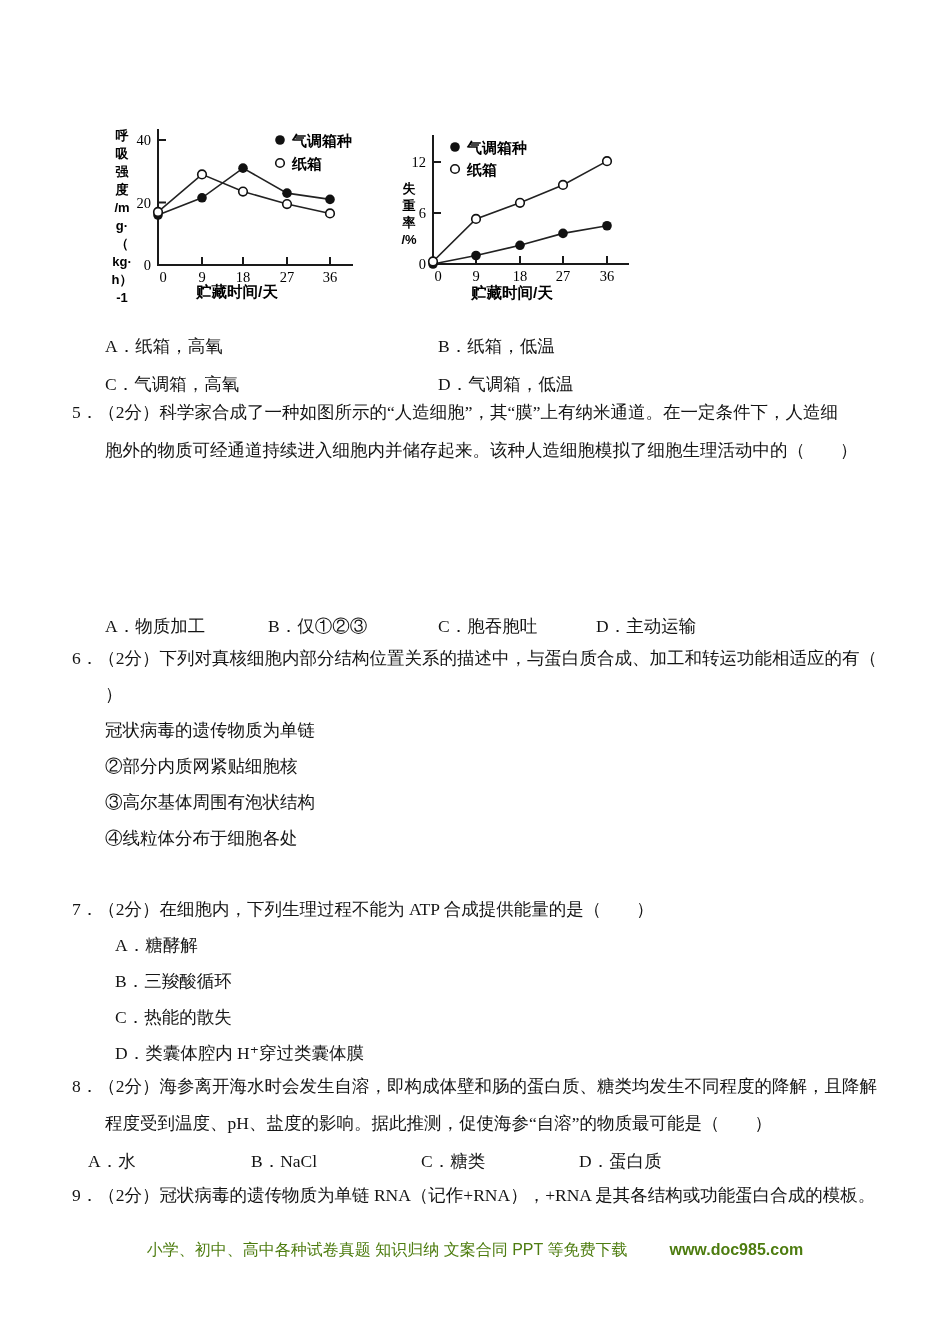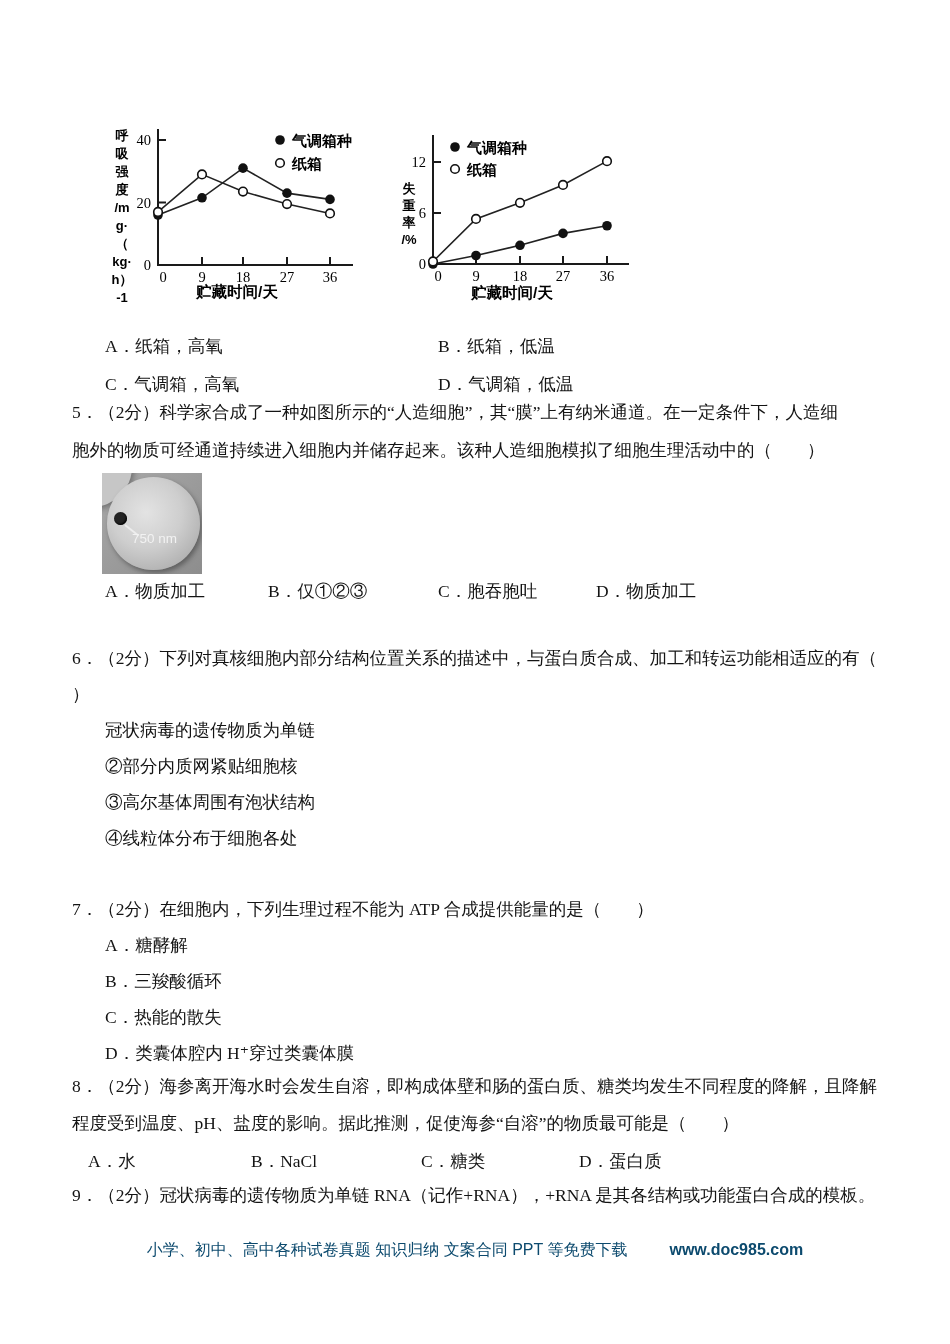--- a/index.html
+++ b/index.html
@@ -3,21 +3,21 @@
 <meta charset="utf-8">
 <style>
   html,body{margin:0;padding:0;}
   body{width:950px;height:1344px;background:#ffffff;
        font-family:"Liberation Serif","DejaVu Serif",serif;color:#141414;}
   .page{position:relative;width:950px;height:1344px;background:#fff;overflow:hidden;}
   .abs{position:absolute;}
   .line{font-size:17.5px;line-height:38px;white-space:nowrap;}
   .lh36 .line{line-height:36px;}
   .lh37 .line{line-height:37px;}
-  .indent{}
+  .indent{margin-left:33px;}
   .optrow{position:absolute;height:38px;}
   .opt{position:absolute;top:0;font-size:17.5px;line-height:38px;white-space:nowrap;}
   .o0{left:0;} .o1{left:163px;} .o2{left:333px;} .o3{left:491px;}
   .optgrid{position:absolute;}
   .optgrid .r1{top:38px;}
 
   
   .cell-img{position:absolute;left:102px;top:473px;width:100px;height:101px;
             background:linear-gradient(135deg,#a9a9a9,#8d8d8d);overflow:hidden;}
   .corner-sphere{position:absolute;left:-50px;top:-46px;width:80px;height:80px;border-radius:50%;
@@ -27,21 +27,21 @@
           box-shadow:2px 3px 5px rgba(0,0,0,.35);}
   .hole{position:absolute;left:12px;top:39px;width:13px;height:13px;border-radius:50%;
         background:#232323;box-shadow:inset -1px -1px 2px #000;}
   .pointer{position:absolute;left:23px;top:51px;width:17px;height:2px;background:#ededed;
            transform:rotate(38deg);transform-origin:left center;}
   .scale-label{position:absolute;left:30px;top:58px;color:#f2f2f2;font-size:13.5px;
                font-family:"Liberation Sans",sans-serif;}
 
   .footer{position:absolute;left:0;top:1237px;width:950px;display:flex;justify-content:center;
           align-items:baseline;gap:42px;font-size:16px;line-height:26px;
-          font-family:"Liberation Sans",sans-serif;color:#0c4a6e;}
+          font-family:"Liberation Sans",sans-serif;color:#4d7c0f;}
   .footer .site{font-weight:bold;}
 </style>
 </head>
 <body>
 
 <div class="page">
 
   <svg id="chart-0" class="abs" style="left:98px;top:116px" width="300" height="200">
       <line x1="60" y1="149" x2="60" y2="14" stroke="#1a1a1a" stroke-width="2" stroke-linecap="square"></line>
       <line x1="60" y1="149" x2="254" y2="149" stroke="#1a1a1a" stroke-width="2" stroke-linecap="square"></line>
@@ -132,50 +132,43 @@
     <span class="opt" style="left:333px">B．纸箱，低温</span>
     <span class="opt o0 r1">C．气调箱，高氧</span>
     <span class="opt r1" style="left:333px">D．气调箱，低温</span>
   </div>
 
   <div class="abs" style="left:72px;top:393px">
     <div class="line">5．（2分）科学家合成了一种如图所示的“人造细胞”，其“膜”上有纳米通道。在一定条件下，人造细</div>
     <div class="line indent">胞外的物质可经通道持续进入细胞内并储存起来。该种人造细胞模拟了细胞生理活动中的（　　）</div>
   </div>
 
-  <div class="cell-img">
-    <div class="corner-sphere"></div>
-    <div class="sphere"></div>
-    <div class="hole"></div>
-    <div class="pointer"></div>
-    <div class="scale-label">750 nm</div>
-  </div>
 
-  <div class="optrow" style="left:105px;top:572px;width:740px">
+  <div class="optrow" style="left:105px;top:607px;width:740px">
     <span class="opt o0">A．物质加工</span>
     <span class="opt o1">B．仅①②③</span>
     <span class="opt o2">C．胞吞胞吐</span>
-    <span class="opt o3">D．物质加工</span>
+    <span class="opt o3">D．主动运输</span>
   </div>
 
   <div class="abs lh36" style="left:72px;top:640px">
     <div class="line">6．（2分）下列对真核细胞内部分结构位置关系的描述中，与蛋白质合成、加工和转运功能相适应的有（</div>
     <div class="line indent">）</div>
   </div>
   <div class="abs lh36" style="left:105px;top:712px">
     <div class="line">冠状病毒的遗传物质为单链</div>
     <div class="line">②部分内质网紧贴细胞核</div>
     <div class="line">③高尔基体周围有泡状结构</div>
     <div class="line">④线粒体分布于细胞各处</div>
   </div>
 
   <div class="abs lh36" style="left:72px;top:891px">
     <div class="line">7．（2分）在细胞内，下列生理过程不能为 ATP 合成提供能量的是（　　）</div>
   </div>
-  <div class="abs lh36" style="left:105px;top:927px">
+  <div class="abs lh36" style="left:115px;top:927px">
     <div class="line">A．糖酵解</div>
     <div class="line">B．三羧酸循环</div>
     <div class="line">C．热能的散失</div>
     <div class="line">D．类囊体腔内 H⁺穿过类囊体膜</div>
   </div>
 
   <div class="abs lh37" style="left:72px;top:1068px">
     <div class="line">8．（2分）海参离开海水时会发生自溶，即构成体壁和肠的蛋白质、糖类均发生不同程度的降解，且降解</div>
     <div class="line indent">程度受到温度、pH、盐度的影响。据此推测，促使海参“自溶”的物质最可能是（　　）</div>
   </div>

